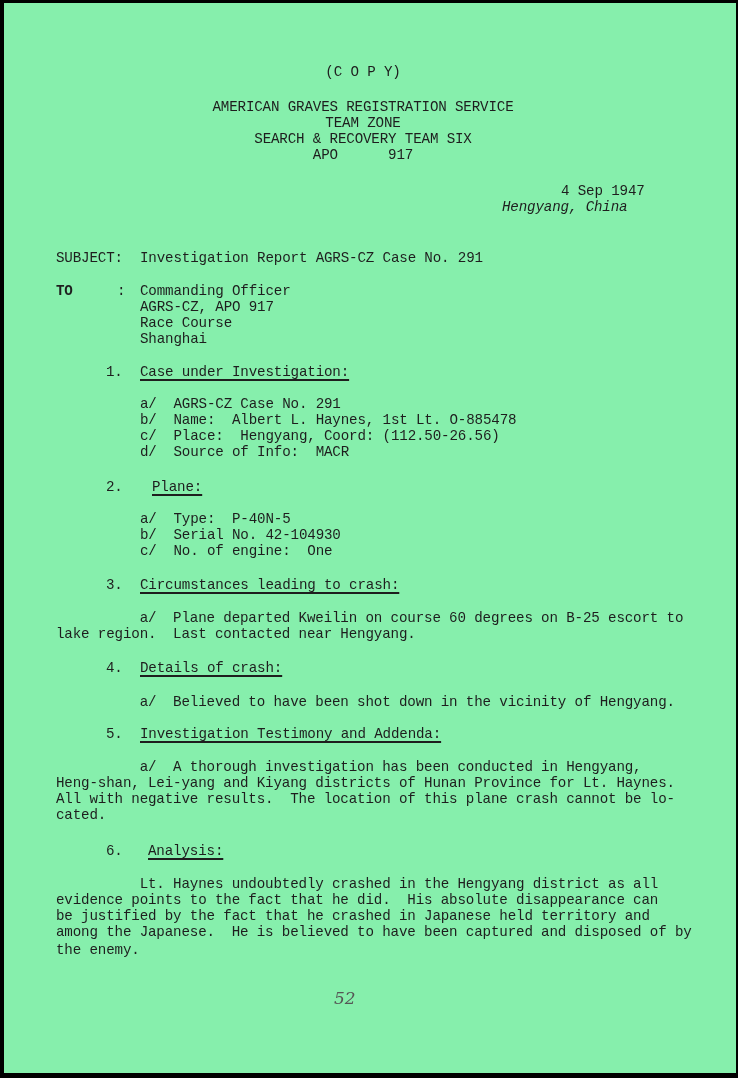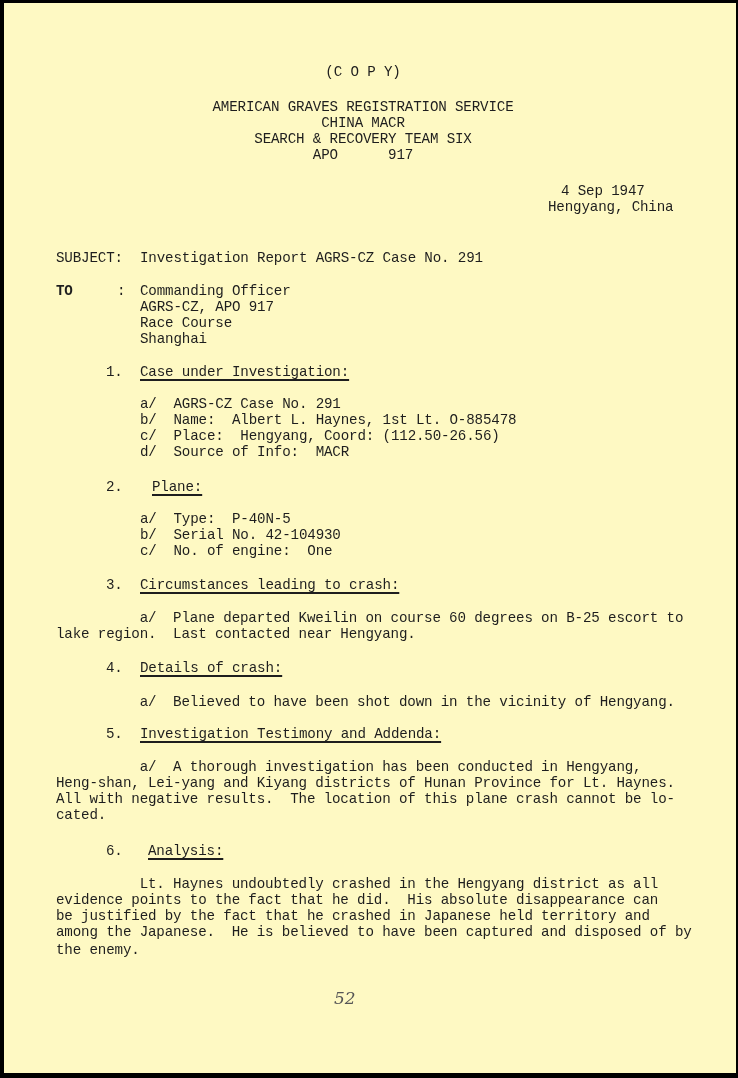--- a/index.html
+++ b/index.html
@@ -7,21 +7,21 @@
     width: 738px; height: 1078px;
     background: #000;
     position: relative;
     overflow: hidden;
     font-family: "Liberation Mono", "DejaVu Sans Mono", monospace;
   }
   .page {
     position: absolute;
     left: 4px; top: 3px;
     width: 732px; height: 1070px;
-    background: #fef9c3;
+    background: #86efac;
     overflow: hidden;
     color: #1e1e1e;
   }
   .t {
     position: absolute;
     font-size: 14.2px;
     line-height: 16px;
     white-space: pre;
     letter-spacing: -0.15px;
   }
@@ -45,26 +45,26 @@
   }
 </style>
 </head>
 <body>
 
 <div class="page">
 
   <div class="t center" style="left:0;width:718px;top:61px;">(C O P Y)</div>
 
   <div class="t center" style="left:0;width:718px;top:96px;">AMERICAN GRAVES REGISTRATION SERVICE</div>
-  <div class="t center" style="left:0;width:718px;top:112px;">CHINA MACR</div>
+  <div class="t center" style="left:0;width:718px;top:112px;">TEAM ZONE</div>
   <div class="t center" style="left:0;width:718px;top:128px;">SEARCH &amp; RECOVERY TEAM SIX</div>
   <div class="t center" style="left:0;width:718px;top:144px;">APO      917</div>
 
   <div class="t" style="left:557px;top:180px;">4 Sep 1947</div>
-  <div class="t" style="left:544px;top:196px;">Hengyang, China</div>
+  <div class="t" style="left:498px;top:196px;font-style:italic;">Hengyang, China</div>
 
   <div class="t" style="left:52px;top:247px;">SUBJECT:</div>
   <div class="t" style="left:136px;top:247px;">Investigation Report AGRS-CZ Case No. 291</div>
 
   <div class="t" style="left:52px;top:280px;font-weight:bold;">TO</div>
   <div class="t" style="left:113px;top:280px;">:</div>
   <div class="t" style="left:136px;top:280px;">Commanding Officer</div>
   <div class="t" style="left:136px;top:296px;">AGRS-CZ, APO 917</div>
   <div class="t" style="left:136px;top:312px;">Race Course</div>
   <div class="t" style="left:136px;top:328px;">Shanghai</div>

